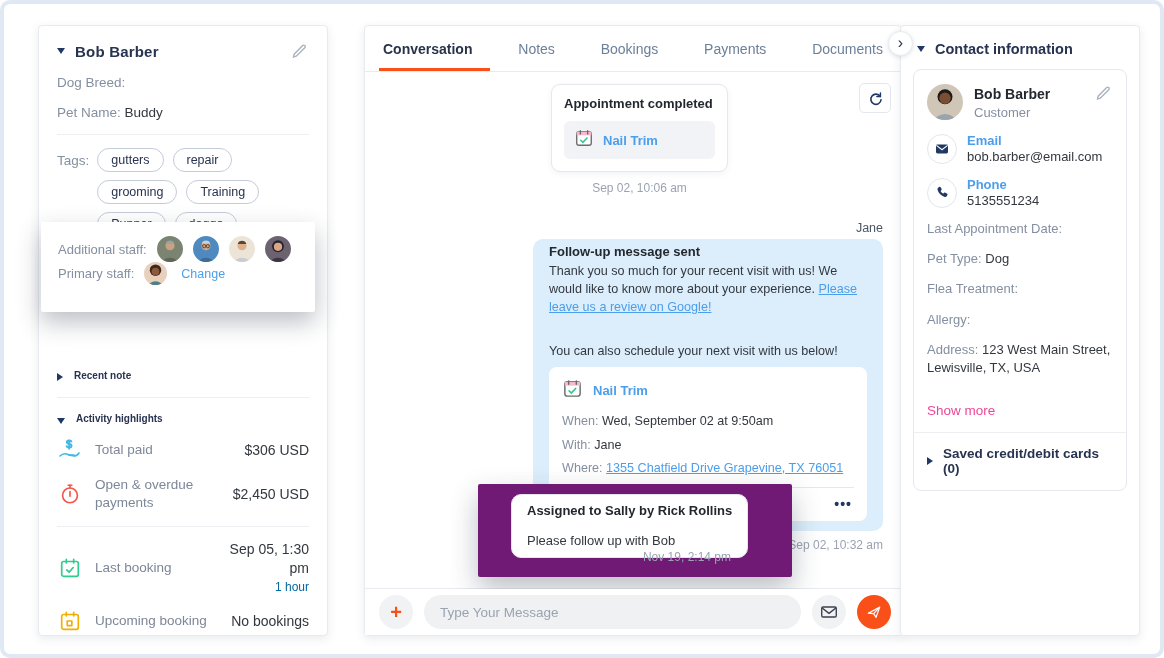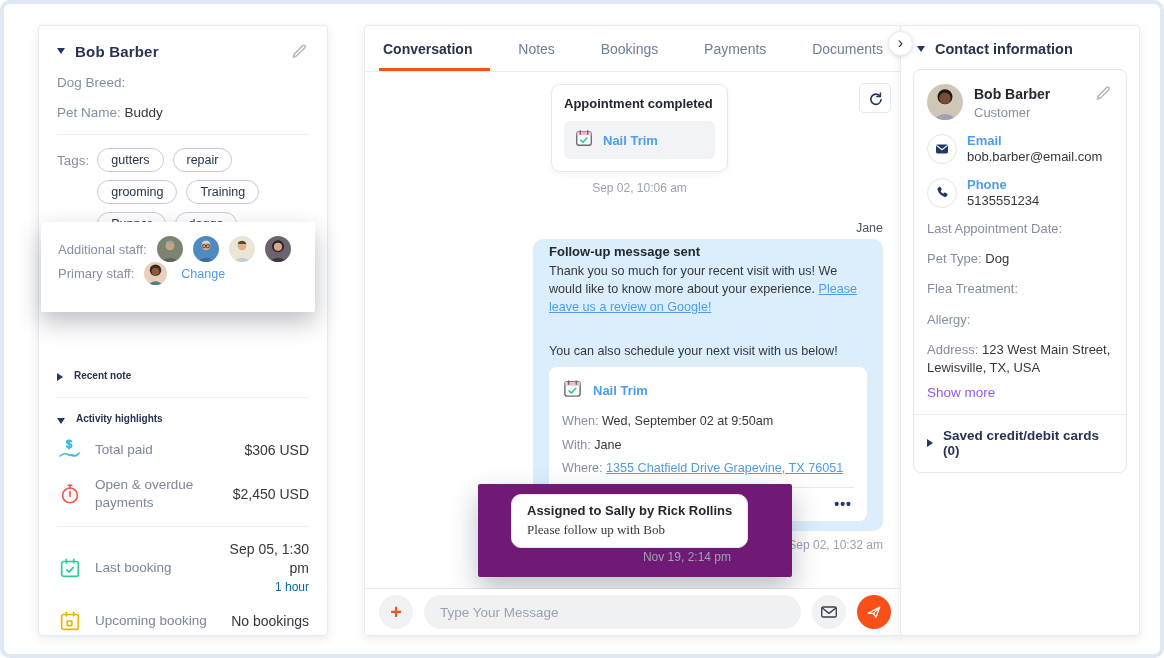--- a/index.html
+++ b/index.html
@@ -71,21 +71,21 @@
   .inner-row .lbl { color:#848fa1; }
   .inner-row .val { color:#33383f; }
   .inner-foot { border-top:1px solid #e2e9f2; margin-top:10px; display:flex; align-items:center; padding:8px 2px 9px 2px; gap:36px; }
   .foot-btn { font-size:11px; font-weight:bold; color:#1f3864; letter-spacing:.4px; }
   .foot-dots { flex:1; text-align:right; color:#1f3864; font-size:14px; font-weight:bold; letter-spacing:1px; }
   .receipt { text-align:right; margin:7px 18px 0 0; font-size:12px; color:#9aa3b2; }
   .receipt .checks { color:#3a414d; font-size:11px; letter-spacing:-3px; margin-right:6px; }
   .spotlight-mid { position:absolute; left:113px; top:412px; width:314px; height:93px; background:#701a75; box-shadow:0 12px 28px rgba(30,40,60,.30); border-radius:2px; z-index:5; }
   .assign-card { position:absolute; left:33px; top:10px; background:#fff; border:1px solid #e2e5ea; border-radius:10px; padding:8px 15px 9px 15px; }
   .assign-card .at { font-size:13px; font-weight:bold; color:#23282e; white-space:nowrap; }
-  .assign-card .ab { font-size:13px; color:#33383f; margin-top:4px;font-family:Liberation Serif, serif; }
+  .assign-card .ab { font-size:13px; color:#33383f; margin-top:15px; }
   .assign-ts { position:absolute; left:33px; top:66px; width:220px; text-align:right; font-size:12px; color:#9aa3b2; }
   .inputbar { position:absolute; left:0; right:0; bottom:0; height:47px; border-top:1px solid #e9ebf0; display:flex; align-items:center; padding:0 10px 0 14px; gap:11px; background:#fff; }
   .plus-btn { width:34px; height:34px; border-radius:50%; background:#f1f2f4; color:#f9501a; font-size:20px; font-weight:bold; display:flex; align-items:center; justify-content:center; flex:none; }
   .msg-input { flex:1; height:34px; border:none; outline:none; background:#f0f1f3; border-radius:17px; padding:0 16px; font-size:13.5px; color:#33383f; font-family:"Liberation Sans", sans-serif; }
   .msg-input::placeholder { color:#9aa3b2; }
   .round-btn { width:34px; height:34px; border-radius:50%; display:flex; align-items:center; justify-content:center; flex:none; }
   .env-btn { background:#f1f2f4; }
   .send-btn { background:#f9501a; }
 
   
@@ -94,21 +94,21 @@
   .contact-card { margin:12px 12px 0 12px; border:1px solid #e6e8ee; border-radius:8px; padding:14px 13px 14px 13px; }
   .cc-top { display:flex; align-items:flex-start; gap:11px; }
   .cc-name { font-size:14px; font-weight:bold; color:#23282e; margin-top:2px; }
   .cc-role { font-size:13px; color:#848fa1; margin-top:3px; }
   .cc-top .spacer { flex:1; }
   .contact-line { display:flex; align-items:center; gap:10px; margin-top:13px; }
   .circ-icon { width:30px; height:30px; border-radius:50%; border:1px solid #e2e6ec; display:flex; align-items:center; justify-content:center; flex:none; background:#fff; }
   .cl-label { font-size:13px; font-weight:bold; color:#4c9eea; }
   .cl-val { font-size:13px; color:#33383f; margin-top:1px; }
   .rp-field { font-size:13px; margin-top:12px; line-height:1.4; }
-  .show-more { font-size:13.5px; color:#8b5cf6; margin-top:8px; }
+  .show-more { font-size:13.5px; color:#ec4899; margin-top:26px; }
   .cc-div { border-top:1px solid #eceef2; margin:14px -13px 0 -13px; }
   .saved-cards { display:flex; align-items:center; gap:10px; margin-top:13px; font-size:13.5px; font-weight:bold; color:#273350; }
 </style>
 </head>
 <body>
 
 <div class="frame">
 
   <div class="panel" id="left-panel">
     <div class="lp-pad">

